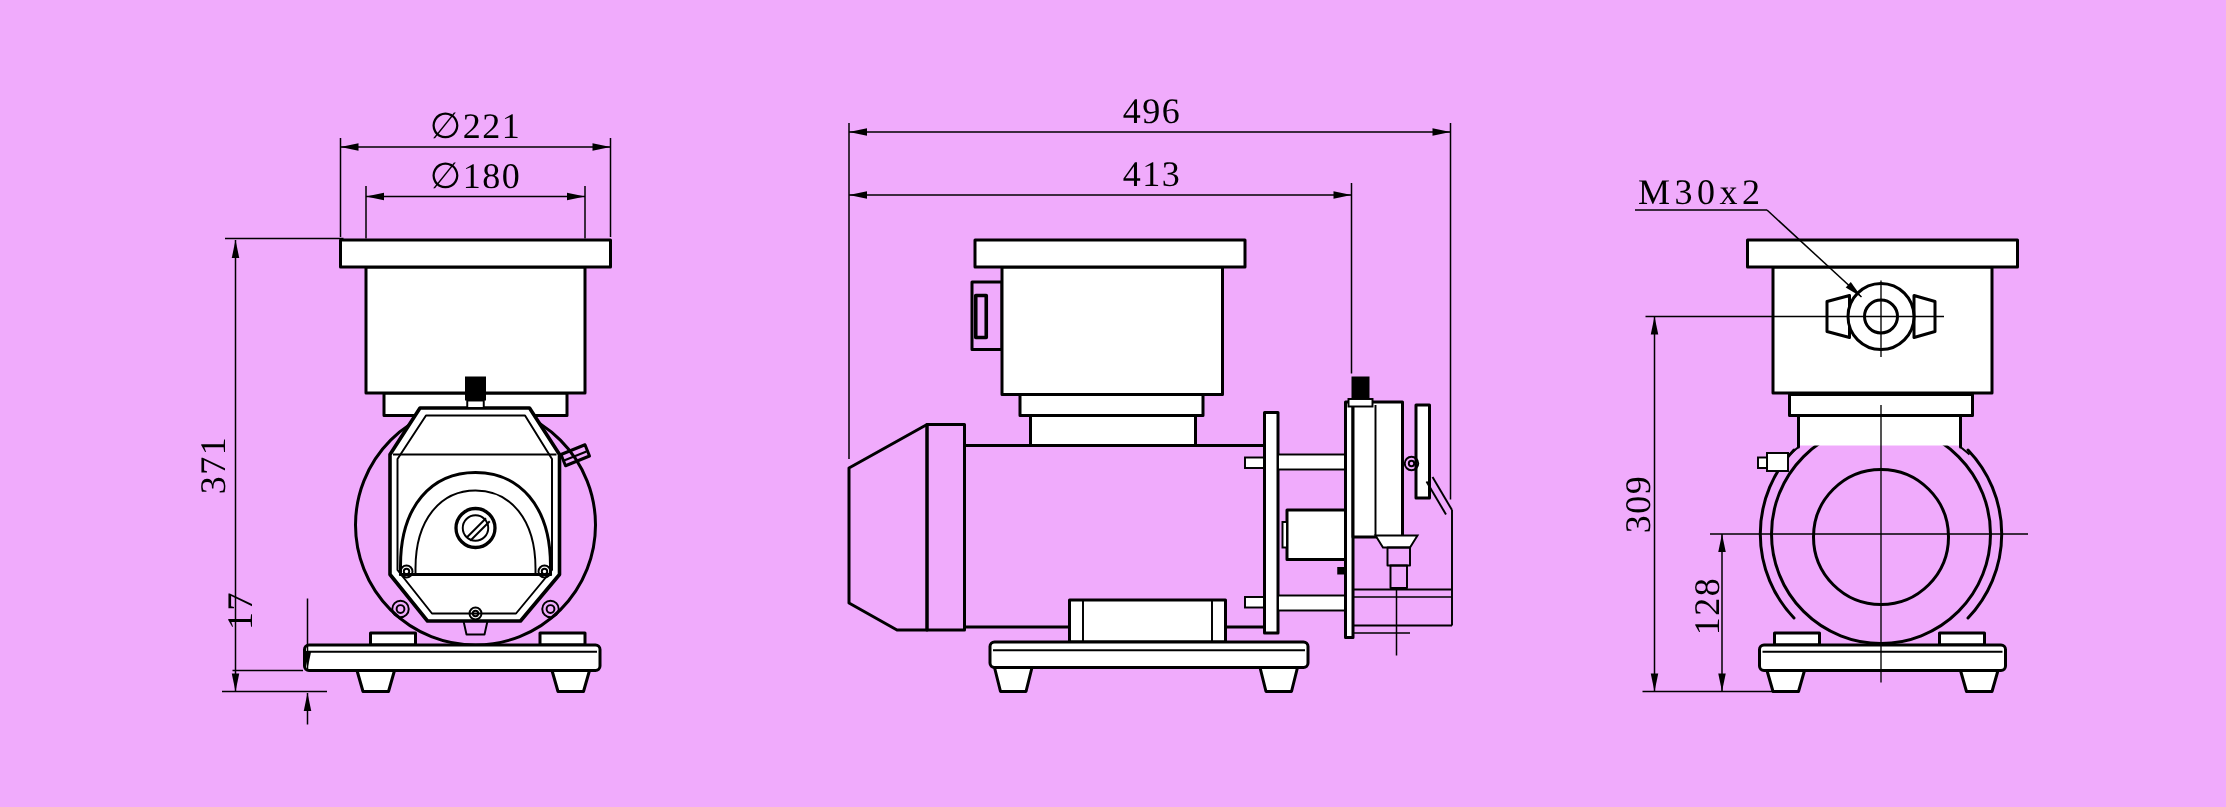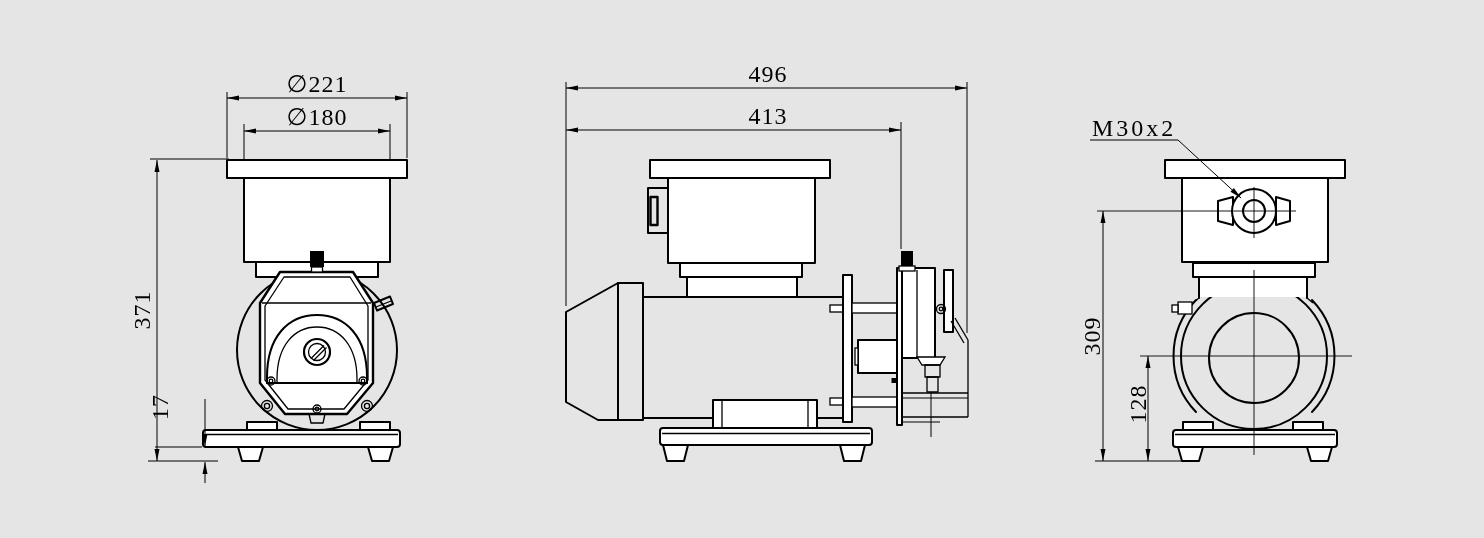--- a/index.html
+++ b/index.html
@@ -1,16 +1,16 @@
 <!DOCTYPE html>
 <html><head>
 <meta charset="utf-8">
 <style>
   html,body{margin:0;padding:0;background:#fff;}
-  .stage{width:1484px;height:538px;background:#e5e5e5;position:relative;overflow:hidden;}
+  .stage{width:1484px;height:538px;background:#f0abfc;position:relative;overflow:hidden;}
   svg{display:block;}
   .o  {fill:none;stroke:#000;stroke-width:2;stroke-linejoin:round;stroke-linecap:round;}
   .of {fill:#fff;stroke:#000;stroke-width:2;stroke-linejoin:round;}
   .t  {fill:none;stroke:#000;stroke-width:1.3;stroke-linejoin:round;}
   .tf {fill:#fff;stroke:#000;stroke-width:1.3;}
   .d  {fill:none;stroke:#000;stroke-width:1;}
   .c  {fill:none;stroke:#000;stroke-width:0.9;}
   .blk{fill:#000;stroke:none;}
   .wf {fill:#fff;stroke:none;}
   text.lbl{font-family:"Liberation Serif","DejaVu Serif",serif;font-size:24px;fill:#000;letter-spacing:1px;}

